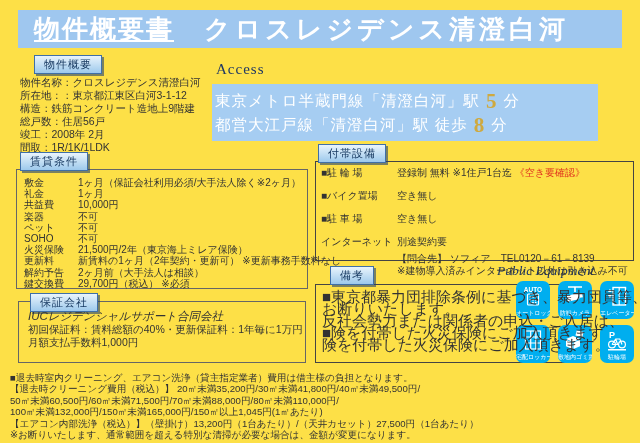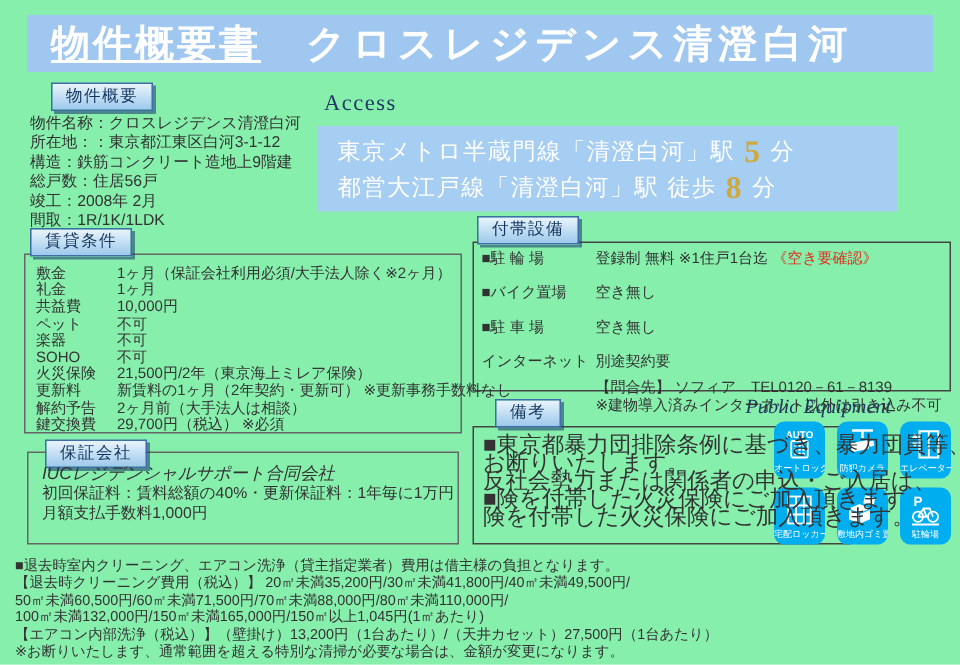--- a/index.html
+++ b/index.html
@@ -1,16 +1,16 @@
 <!DOCTYPE html>
 <html><head>
 <meta charset="utf-8">
 <style>
   html,body{margin:0;padding:0;}
-  .page{position:relative;width:640px;height:443px;background:#86efac;overflow:hidden;
+  .page{position:relative;width:640px;height:443px;background:#fde047;overflow:hidden;
         font-family:"Liberation Sans","DejaVu Sans",sans-serif;color:#3a3a3a;}
 
   
   .banner{position:absolute;left:18px;top:10px;width:604px;height:38px;background:#9fc7ef;
           display:flex;align-items:center;color:#ffffff;
           font-family:"Liberation Serif","DejaVu Serif",serif;font-size:26px;font-weight:bold;}
   .banner .doc-type{margin-left:16px;text-decoration:underline;letter-spacing:2px;}
   .banner .prop-name{margin-left:30px;letter-spacing:4px;}
 
   
@@ -35,21 +35,21 @@
   
   .guarantor-box{position:absolute;left:18px;top:301px;width:286px;height:60px;border:1px solid #666;}
   .guarantor-content{position:absolute;left:28px;top:310px;font-size:10.5px;line-height:13px;color:#333;white-space:nowrap;z-index:3;}
   .guarantor-content .company{font-size:11.5px;font-style:italic;}
 
   
   .access-title{position:absolute;left:216px;top:61px;font-family:"Liberation Serif","DejaVu Serif",serif;
                 font-size:15px;color:#1f3864;letter-spacing:1px;}
   .access-box{position:absolute;left:212px;top:84px;width:386px;height:57px;background:#a6cdf2;
               color:#ffffff;font-size:15.5px;letter-spacing:1px;padding-top:5px;box-sizing:border-box;}
-  .access-row{margin-left:13px;height:24px;display:flex;align-items:center;white-space:nowrap;}
+  .access-row{margin-left:3px;height:24px;display:flex;align-items:center;white-space:nowrap;}
   .access-min{font-family:"Liberation Serif","DejaVu Serif",serif;font-size:21px;font-weight:bold;
               color:#cfa93f;margin:0 6px;}
 
   
   .facilities-box{position:absolute;left:315px;top:161px;width:317px;height:98px;border:1px solid #444;}
   .fac-content{position:absolute;left:321px;top:167px;font-size:10px;line-height:12px;color:#333;white-space:nowrap;z-index:3;}
   .fac-row{margin-bottom:11px;}
   .fac-label{display:inline-block;width:76px;}
   .fac-warning{color:#e0301e;}
   .fac-sub{margin-left:76px;margin-bottom:0;}
@@ -90,22 +90,22 @@
     <div>竣工：2008年 2月</div>
     <div>間取：1R/1K/1LDK</div>
   </div>
 
   <div class="tab tab-rental">賃貸条件</div>
   <div class="rental-box"></div>
   <div class="rental-table">
     <div class="rt-row"><span class="rt-label">敷金</span><span>1ヶ月（保証会社利用必須/大手法人除く※2ヶ月）</span></div>
     <div class="rt-row"><span class="rt-label">礼金</span><span>1ヶ月</span></div>
     <div class="rt-row"><span class="rt-label">共益費</span><span>10,000円</span></div>
+    <div class="rt-row"><span class="rt-label">楽器</span><span>不可</span></div>
     <div class="rt-row"><span class="rt-label">ペット</span><span>不可</span></div>
-    <div class="rt-row"><span class="rt-label">楽器</span><span>不可</span></div>
     <div class="rt-row"><span class="rt-label">SOHO</span><span>不可</span></div>
     <div class="rt-row"><span class="rt-label">火災保険</span><span>21,500円/2年（東京海上ミレア保険）</span></div>
     <div class="rt-row"><span class="rt-label">更新料</span><span>新賃料の1ヶ月（2年契約・更新可） ※更新事務手数料なし</span></div>
     <div class="rt-row"><span class="rt-label">解約予告</span><span>2ヶ月前（大手法人は相談）</span></div>
     <div class="rt-row"><span class="rt-label">鍵交換費</span><span>29,700円（税込） ※必須</span></div>
   </div>
 
   <div class="tab tab-guarantor">保証会社</div>
   <div class="guarantor-box"></div>
   <div class="guarantor-content">

